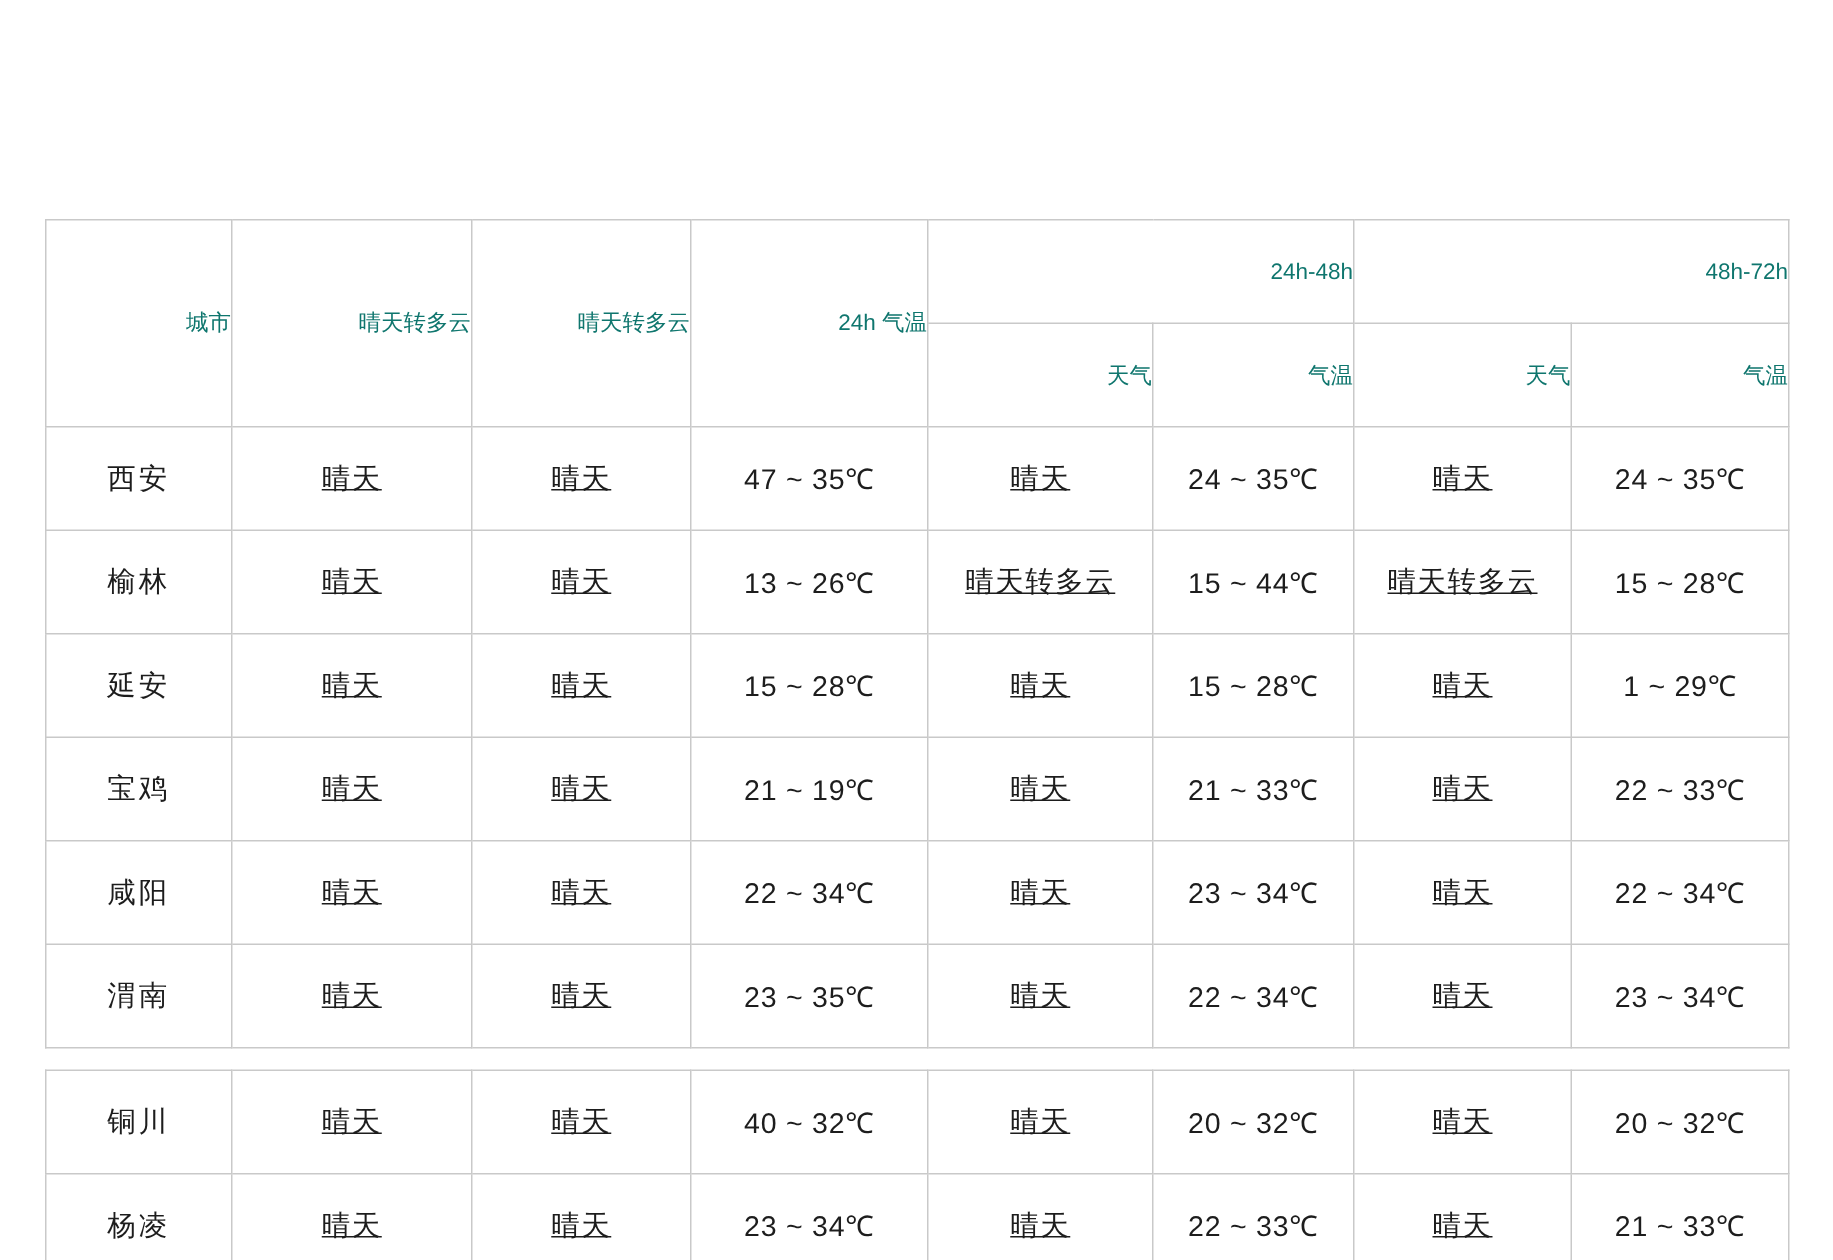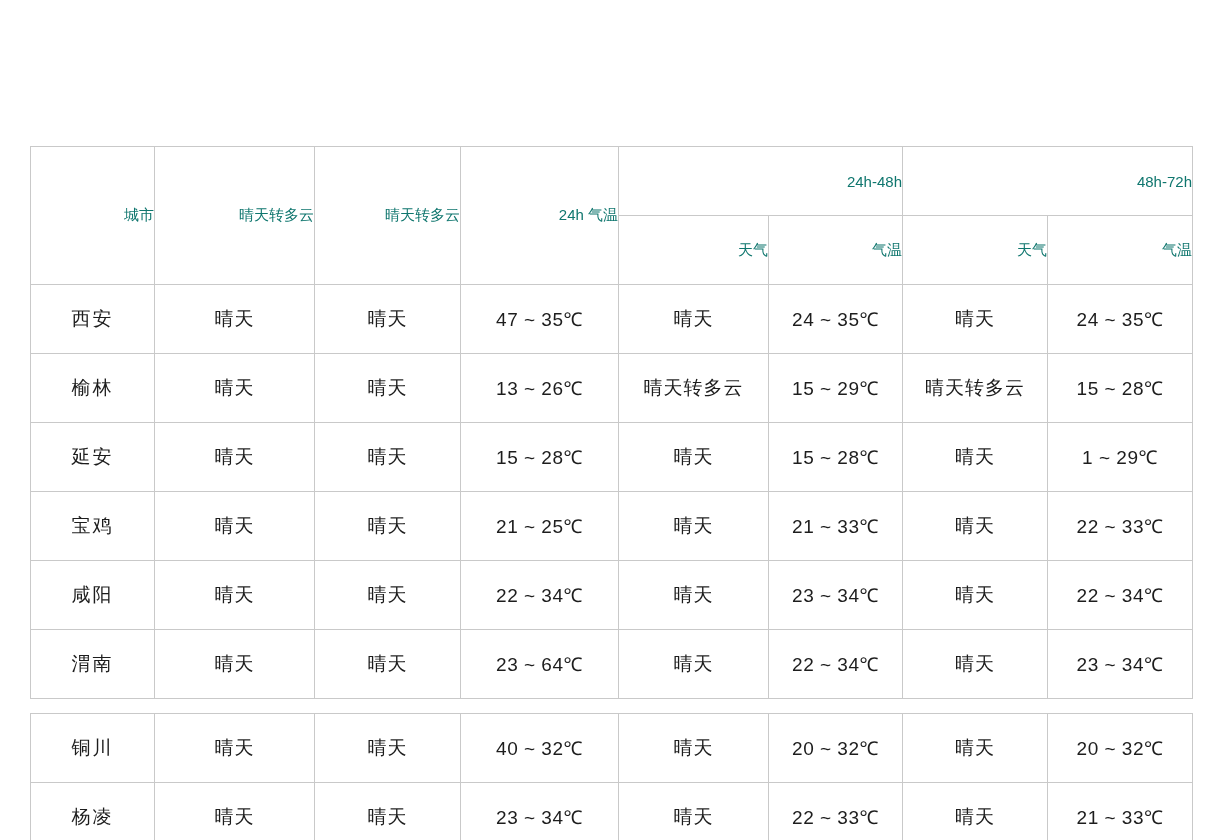--- a/index.html
+++ b/index.html
@@ -75,20 +75,21 @@
     letter-spacing: 0.5px;
   }
   
   tr.gap-row td {
     border: none;
     height: 14px;
     padding: 0;
   }
   .cond-cell {
     letter-spacing: 1px;
+    text-decoration: underline;
   }
   .col-city { width: 124px; }
   .col-tonight { width: 160px; }
   .col-tomorrow { width: 146px; }
   .col-24h { width: 158px; }
   .col-w1 { width: 150px; }
   .col-t1 { width: 134px; }
   .col-w2 { width: 145px; }
   .col-t2 { width: 145px; }
 </style>
@@ -136,59 +137,59 @@
           <td class="temp-cell">24 ~ 35℃</td>
           <td class="cond-cell">晴天</td>
           <td class="temp-cell">24 ~ 35℃</td>
         </tr>
         <tr>
           <td class="city-cell">榆林</td>
           <td class="cond-cell">晴天</td>
           <td class="cond-cell">晴天</td>
           <td class="temp-cell">13 ~ 26℃</td>
           <td class="cond-cell">晴天转多云</td>
-          <td class="temp-cell">15 ~ 29℃</td>
+          <td class="temp-cell">15 ~ 44℃</td>
           <td class="cond-cell">晴天转多云</td>
           <td class="temp-cell">15 ~ 28℃</td>
         </tr>
         <tr>
           <td class="city-cell">延安</td>
           <td class="cond-cell">晴天</td>
           <td class="cond-cell">晴天</td>
           <td class="temp-cell">15 ~ 28℃</td>
           <td class="cond-cell">晴天</td>
           <td class="temp-cell">15 ~ 28℃</td>
           <td class="cond-cell">晴天</td>
           <td class="temp-cell">1 ~ 29℃</td>
         </tr>
         <tr>
           <td class="city-cell">宝鸡</td>
           <td class="cond-cell">晴天</td>
           <td class="cond-cell">晴天</td>
-          <td class="temp-cell">21 ~ 25℃</td>
+          <td class="temp-cell">21 ~ 19℃</td>
           <td class="cond-cell">晴天</td>
           <td class="temp-cell">21 ~ 33℃</td>
           <td class="cond-cell">晴天</td>
           <td class="temp-cell">22 ~ 33℃</td>
         </tr>
         <tr>
           <td class="city-cell">咸阳</td>
           <td class="cond-cell">晴天</td>
           <td class="cond-cell">晴天</td>
           <td class="temp-cell">22 ~ 34℃</td>
           <td class="cond-cell">晴天</td>
           <td class="temp-cell">23 ~ 34℃</td>
           <td class="cond-cell">晴天</td>
           <td class="temp-cell">22 ~ 34℃</td>
         </tr>
         <tr>
           <td class="city-cell">渭南</td>
           <td class="cond-cell">晴天</td>
           <td class="cond-cell">晴天</td>
-          <td class="temp-cell">23 ~ 64℃</td>
+          <td class="temp-cell">23 ~ 35℃</td>
           <td class="cond-cell">晴天</td>
           <td class="temp-cell">22 ~ 34℃</td>
           <td class="cond-cell">晴天</td>
           <td class="temp-cell">23 ~ 34℃</td>
         </tr>
         <tr class="gap-row">
           <td></td>
           <td></td>
           <td></td>
           <td></td>

